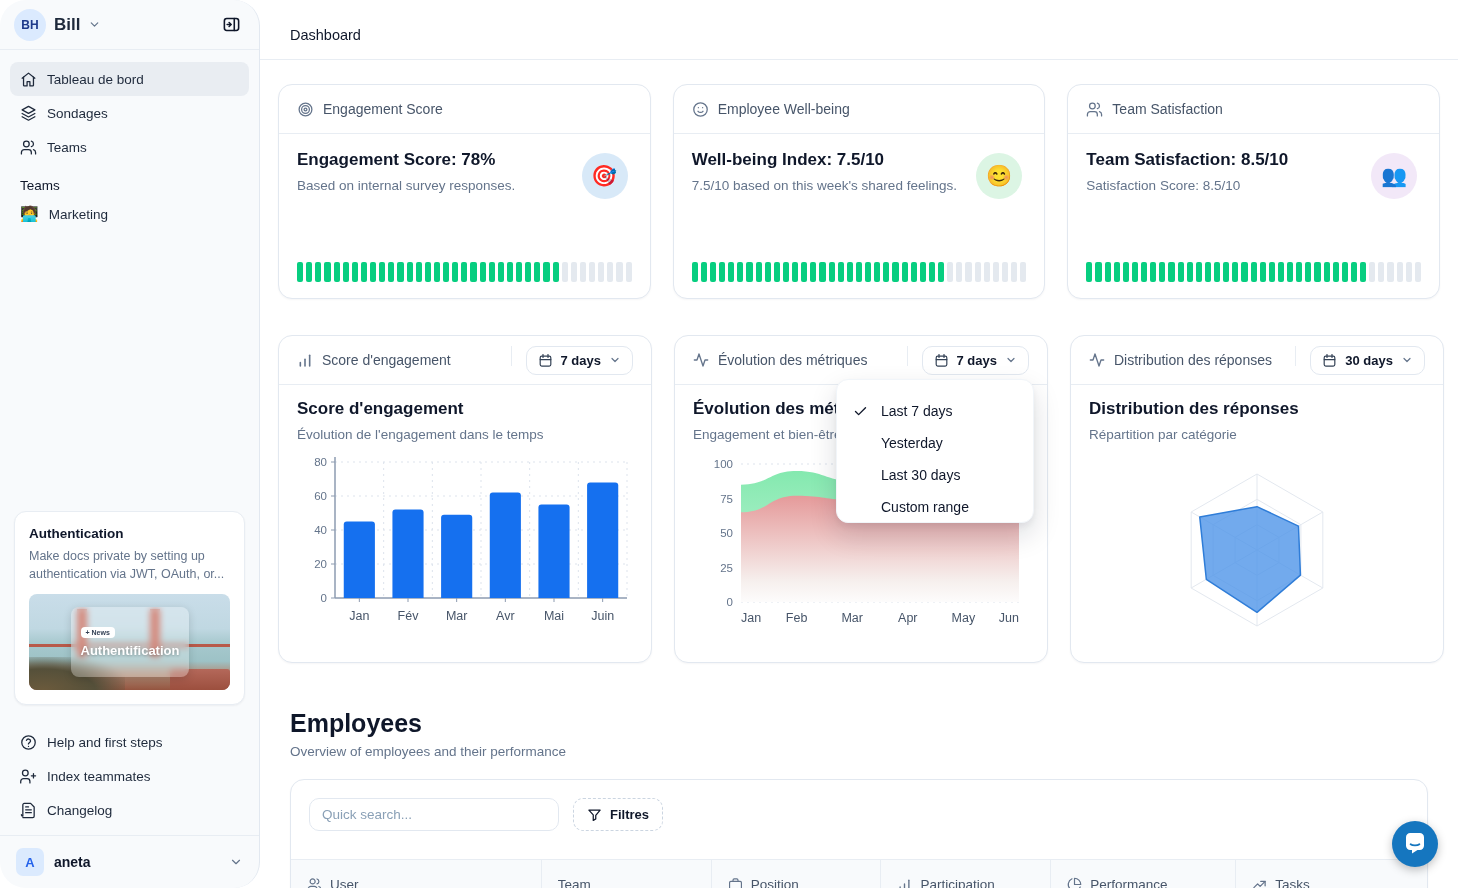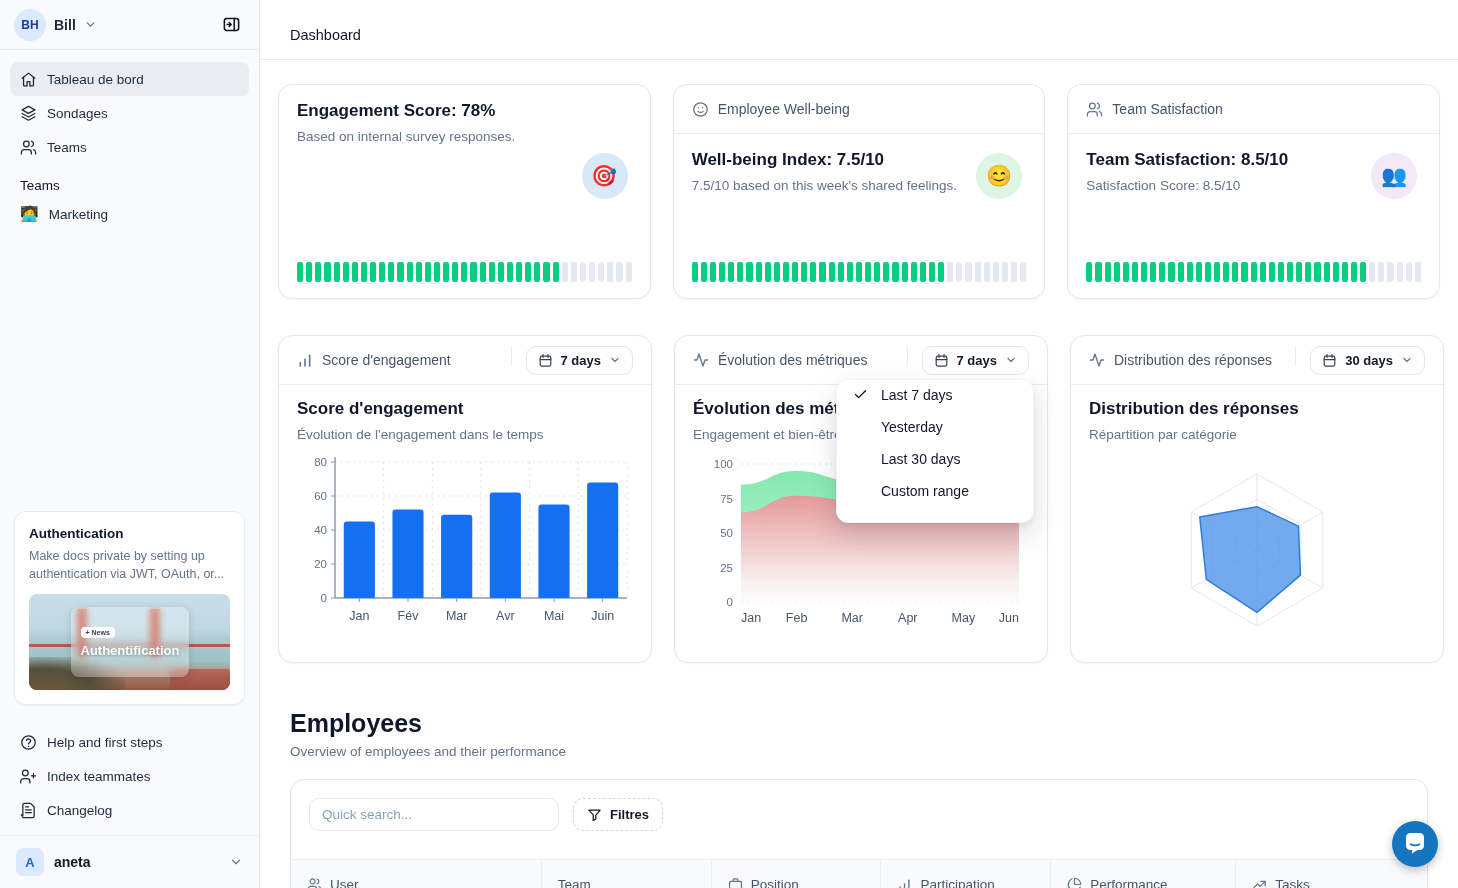--- a/index.html
+++ b/index.html
@@ -2,26 +2,26 @@
 <html><head>
 <meta charset="utf-8">
 <style>
   * { margin:0; padding:0; box-sizing:border-box; }
   html,body { width:1458px; height:888px; overflow:hidden; background:#fff;
     font-family:"Liberation Sans", sans-serif; color:#0f172a; }
   svg { display:block; }
 
   
   .sidebar { position:fixed; left:0; top:0; bottom:0; width:260px; background:#f8fafc;
-    border-right:1px solid #e2e8f0; display:flex; flex-direction:column; z-index:10; }
+    border-right:1px solid #e2e8f0; display:flex; flex-direction:column; z-index:10;border-radius:26px; }
   .sb-head { height:50px; display:flex; align-items:center; gap:8px; padding:0 14px;
     border-bottom:1px solid #e8edf3; }
   .avatar-circle { width:32px; height:32px; border-radius:50%; background:#dbeafe; color:#1e3a8a;
     display:flex; align-items:center; justify-content:center; font-size:12px; font-weight:700; }
-  .sb-user-name { font-size:14px; font-weight:700; color:#1e293b; }
+  .sb-user-name { font-size:17px; font-weight:700; color:#1e293b; }
   .chev { color:#64748b; }
   .sb-collapse { margin-left:auto; width:28px; height:28px; border:none; background:transparent;
     color:#0f172a; display:flex; align-items:center; justify-content:center; border-radius:6px; cursor:pointer; }
   .sb-nav { padding:12px 10px 0 10px; }
   .sb-item { display:flex; align-items:center; gap:10px; height:34px; padding:0 10px; border-radius:8px;
     font-size:13.5px; font-weight:500; color:#1e293b; cursor:pointer; }
   .sb-item.active { background:#e9edf2; }
   .sb-item .ic { color:#1e293b; display:flex; }
   .sb-section { padding:14px 20px 4px 20px; font-size:13.5px; font-weight:500; color:#0f172a; }
   .sb-team { display:flex; align-items:center; gap:10px; height:34px; padding:0 20px;
@@ -91,21 +91,21 @@
   .chart-card { height:328px; }
   .chart-body { padding:14px 18px 0 18px; }
   .chart-title { font-size:17px; font-weight:700; color:#0f172a; margin-bottom:8px; }
   .chart-sub { font-size:13.5px; color:#64748b; margin-bottom:8px; }
   .tick { font-size:11.5px; fill:#64748b; }
   .xlab { font-size:12.5px; fill:#475569; }
 
   .dropdown { position:absolute; left:161px; top:43px; width:198px; background:#fff;
     border:1px solid #f1f5f9; border-radius:12px; padding:7px 0; z-index:50;
     box-shadow:0 4px 6px rgba(15,23,42,.05), 0 12px 28px rgba(15,23,42,.14); }
-  .dd-item { display:flex; align-items:flex-start; gap:11px; height:32px; padding:0 16px;
+  .dd-item { display:flex; align-items:flex-end; gap:11px; height:32px; padding:0 16px;
     font-size:14px; color:#0f172a; cursor:pointer; }
   .dd-check { width:17px; display:flex; color:#0f172a; }
 
   .employees { margin:46px 12px 0 12px; }
   .emp-title { font-size:25px; font-weight:800; color:#0f172a; }
   .emp-sub { font-size:13.5px; color:#64748b; margin-top:6px; }
   .table-card { margin-top:20px; background:#fff; border:1px solid #e2e8f0; border-radius:14px;
     height:128px; overflow:hidden; box-shadow:0 1px 2px rgba(15,23,42,.04); }
   .table-toolbar { display:flex; align-items:center; gap:14px; padding:18px 18px 0 18px; }
   .search-input { width:250px; height:33px; border:1px solid #e2e8f0; border-radius:10px;
@@ -254,20 +254,30 @@
 
 <main class="main">
   <div class="topbar">
     <span class="topbar-title">Dashboard</span>
   </div>
 
   <div class="content">
 
     <div class="row">
       <section class="card stat-card">
+        <div class="card-head">
+          <span class="ic">
+            <svg width="17" height="17" viewBox="0 0 24 24" fill="none" stroke="currentColor" stroke-width="1.8">
+                <circle cx="12" cy="12" r="9"></circle>
+                <circle cx="12" cy="12" r="5.5"></circle>
+                <circle cx="12" cy="12" r="2"></circle>
+              </svg>
+          </span>
+          <span>Engagement Score</span>
+        </div>
         <div class="stat-body">
           <div class="stat-title">Engagement Score: 78%</div>
           <div class="stat-sub">Based on internal survey responses.</div>
         </div>
         <div class="stat-emoji" style="background: rgb(216, 233, 248);">🎯</div>
         <div class="seg-bar">
             <div class="seg on"></div>
             <div class="seg on"></div>
             <div class="seg on"></div>
             <div class="seg on"></div>

